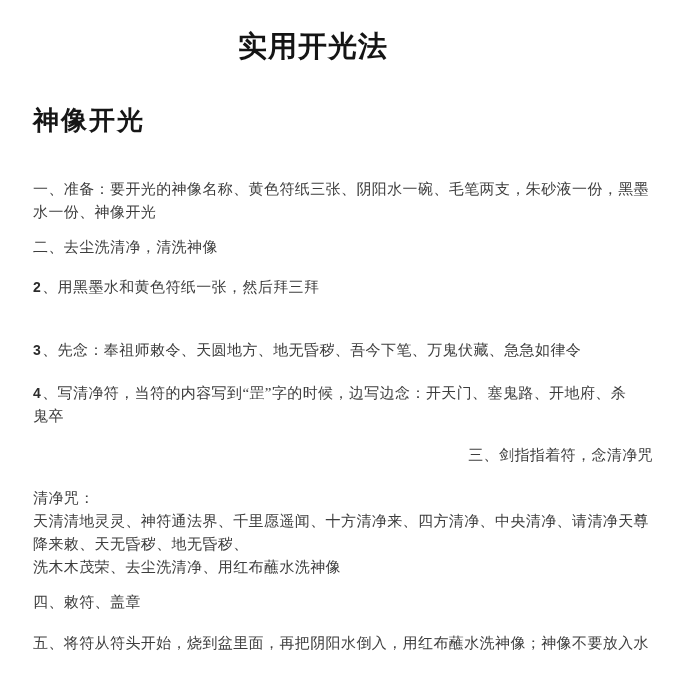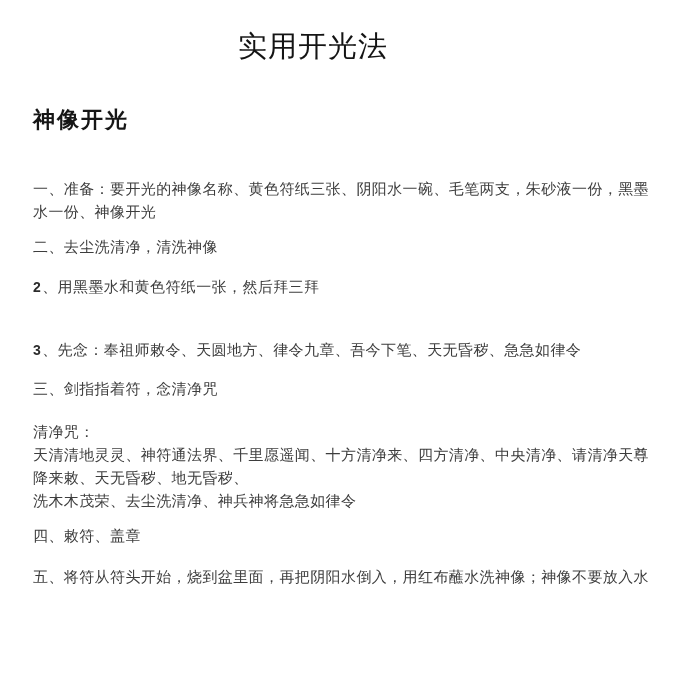--- a/index.html
+++ b/index.html
@@ -17,28 +17,28 @@
     background: #ffffff;
     font-family: "Liberation Serif", "DejaVu Serif", serif;
     color: #3d3d3d;
   }
   .doc-title {
     margin: 26px 0 0 0;
     padding-right: 60px;
     text-align: center;
     font-size: 29px;
     line-height: 40px;
-    font-weight: normal;
+    font-weight: bold;
     color: #141414;
     font-family: "Liberation Serif", "DejaVu Serif", serif;
     letter-spacing: 1px;
   }
   .section-heading {
     margin: 41px 0 0 0;
-    font-size: 22px;
+    font-size: 26px;
     line-height: 26px;
     font-weight: bold;
     color: #161616;
     font-family: "Liberation Sans", "DejaVu Sans", sans-serif;
     letter-spacing: 2px;
   }
   .para {
     margin: 0;
     font-size: 15px;
     letter-spacing: 0.4px;
@@ -49,21 +49,21 @@
     white-space: nowrap;
   }
   .num {
     font-weight: bold;
     color: #2c2c2c;
     font-family: "Liberation Sans", "DejaVu Sans", sans-serif;
     font-size: 14px;
     padding-right: 1px;
   }
   .mt-12 { margin-top: 12px; }
-  .mt-16 { margin-top: 16px; }
+  .mt-16 { margin-top: 16px; text-align: right; }
   .mt-17 { margin-top: 17px; }
   .mt-18 { margin-top: 18px; }
   .mt-20 { margin-top: 20px; }
   .mt-27 { margin-top: 45px; font-family: Liberation Serif, serif; }
   .mt-40 { margin-top: 40px; }
   .mt-41 { margin-top: 41px; }
 </style>
 </head>
 <body>
 
@@ -81,33 +81,37 @@
   <div class="para mt-12">
     <span class="line">二、去尘洗清净，清洗神像</span>
   </div>
 
 
   <div class="para mt-17">
     <span class="line"><b class="num">2</b><span>、</span><span>用黑墨水和黄色符纸一张，然后拜三拜</span></span>
   </div>
 
   <div class="para mt-40">
-    <span class="line"><b class="num">3</b><span>、</span><span>先念：奉祖师敕令、天圆地方、律令九章、吾今下笔、天无昏秽、急急如律令</span></span>
+    <span class="line"><b class="num">3</b><span>、</span><span>先念：奉祖师敕令、天圆地方、地无昏秽、吾今下笔、万鬼伏藏、急急如律令</span></span>
   </div>
 
+  <div class="para mt-20">
+    <span class="line"><b class="num">4</b><span>、</span><span>写清净符，当符的内容写到“罡”字的时候，边写边念：开天门、塞鬼路、开地府、杀</span></span>
+    <span class="line">鬼卒</span>
+  </div>
 
   <div class="para mt-16">
     <span class="line">三、剑指指着符，念清净咒</span>
   </div>
 
   <div class="para mt-20">
     <span class="line">清净咒：</span>
     <span class="line">天清清地灵灵、神符通法界、千里愿遥闻、十方清净来、四方清净、中央清净、请清净天尊</span>
     <span class="line">降来敕、天无昏秽、地无昏秽、</span>
-    <span class="line">洗木木茂荣、去尘洗清净、神兵神将急急如律令</span>
+    <span class="line">洗木木茂荣、去尘洗清净、用红布蘸水洗神像</span>
   </div>
 
   <div class="para mt-12">
     <span class="line">四、敕符、盖章</span>
   </div>
 
   <div class="para mt-18">
     <span class="line">五、将符从符头开始，烧到盆里面，再把阴阳水倒入，用红布蘸水洗神像；神像不要放入水</span>
   </div>
 

